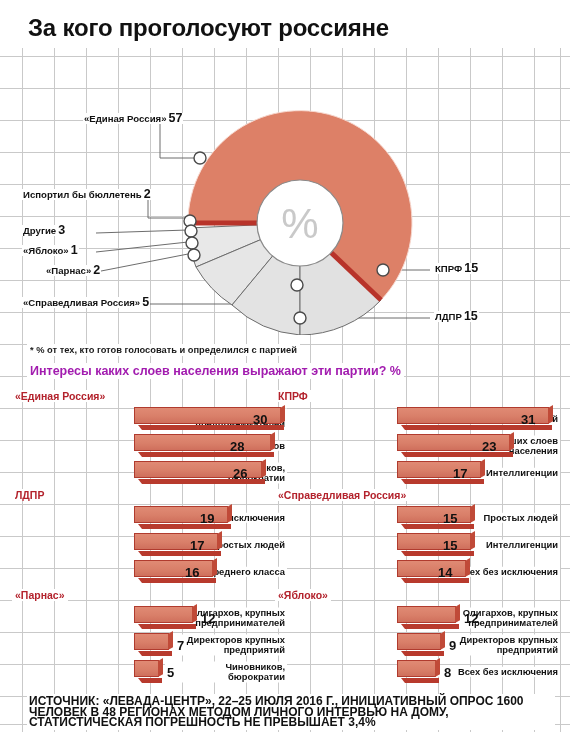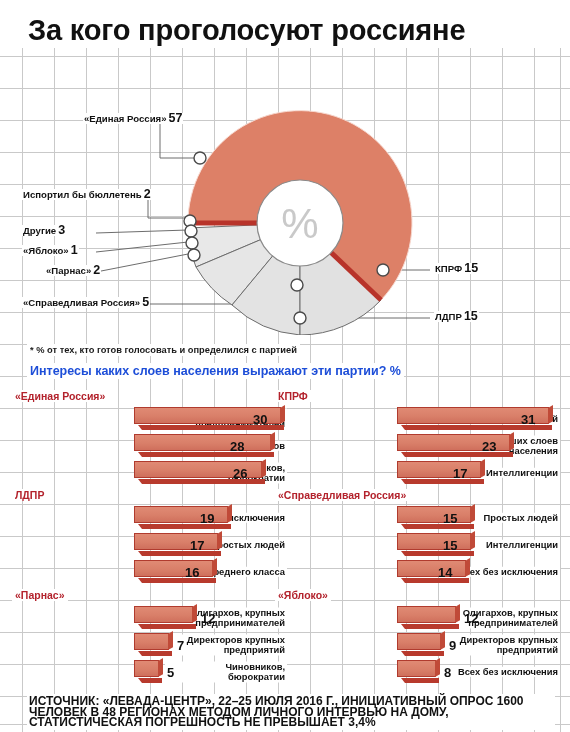--- a/index.html
+++ b/index.html
@@ -18,21 +18,21 @@
       #ffffff;
     background-position:-10px -8px,-10px -8px,0 0;
   }
   
   .title-band{
     position:absolute;left:0;top:0;width:570px;height:48px;
     background:#ffffff;
   }
   .title{
     position:absolute;left:28px;top:14px;
-    font-size:29px;font-weight:bold;letter-spacing:-.2px;
+    font-size:24px;font-weight:bold;letter-spacing:-.2px;
     color:#111;white-space:nowrap;
   }
   .subtitle{
     position:absolute;left:29px;top:64px;width:470px;
     font-size:11.2px;font-weight:bold;line-height:13.5px;color:#1a1a1a;
     background:#ffffff;
   }
   
   .pie-wrap{position:absolute;left:0;top:100px;width:570px;height:235px;}
   .pie-svg{position:absolute;left:0;top:0;}
@@ -41,21 +41,21 @@
     white-space:nowrap;background:#fff;padding:0 1px;line-height:11px;
   }
   .plabel b{font-size:12.5px;font-weight:bold;margin-left:2px;}
   .footnote{
     position:absolute;left:27px;top:344px;
     font-size:9.3px;font-weight:bold;color:#1a1a1a;background:#fff;
     padding:1px 3px;white-space:nowrap;
   }
   .sect-title{
     position:absolute;left:27px;top:363px;
-    font-size:12.5px;font-weight:bold;color:#1d4ed8;background:#fff;
+    font-size:12.5px;font-weight:bold;color:#a21caf;background:#fff;
     padding:1px 3px;white-space:nowrap;
   }
   
   .block{position:absolute;}
   .block-title{
     font-size:10.5px;font-weight:bold;color:#b3222c;
     background:#fff;display:inline-block;padding:0 3px;white-space:nowrap;
     margin-bottom:3px;
   }
   .rows{position:relative;}

